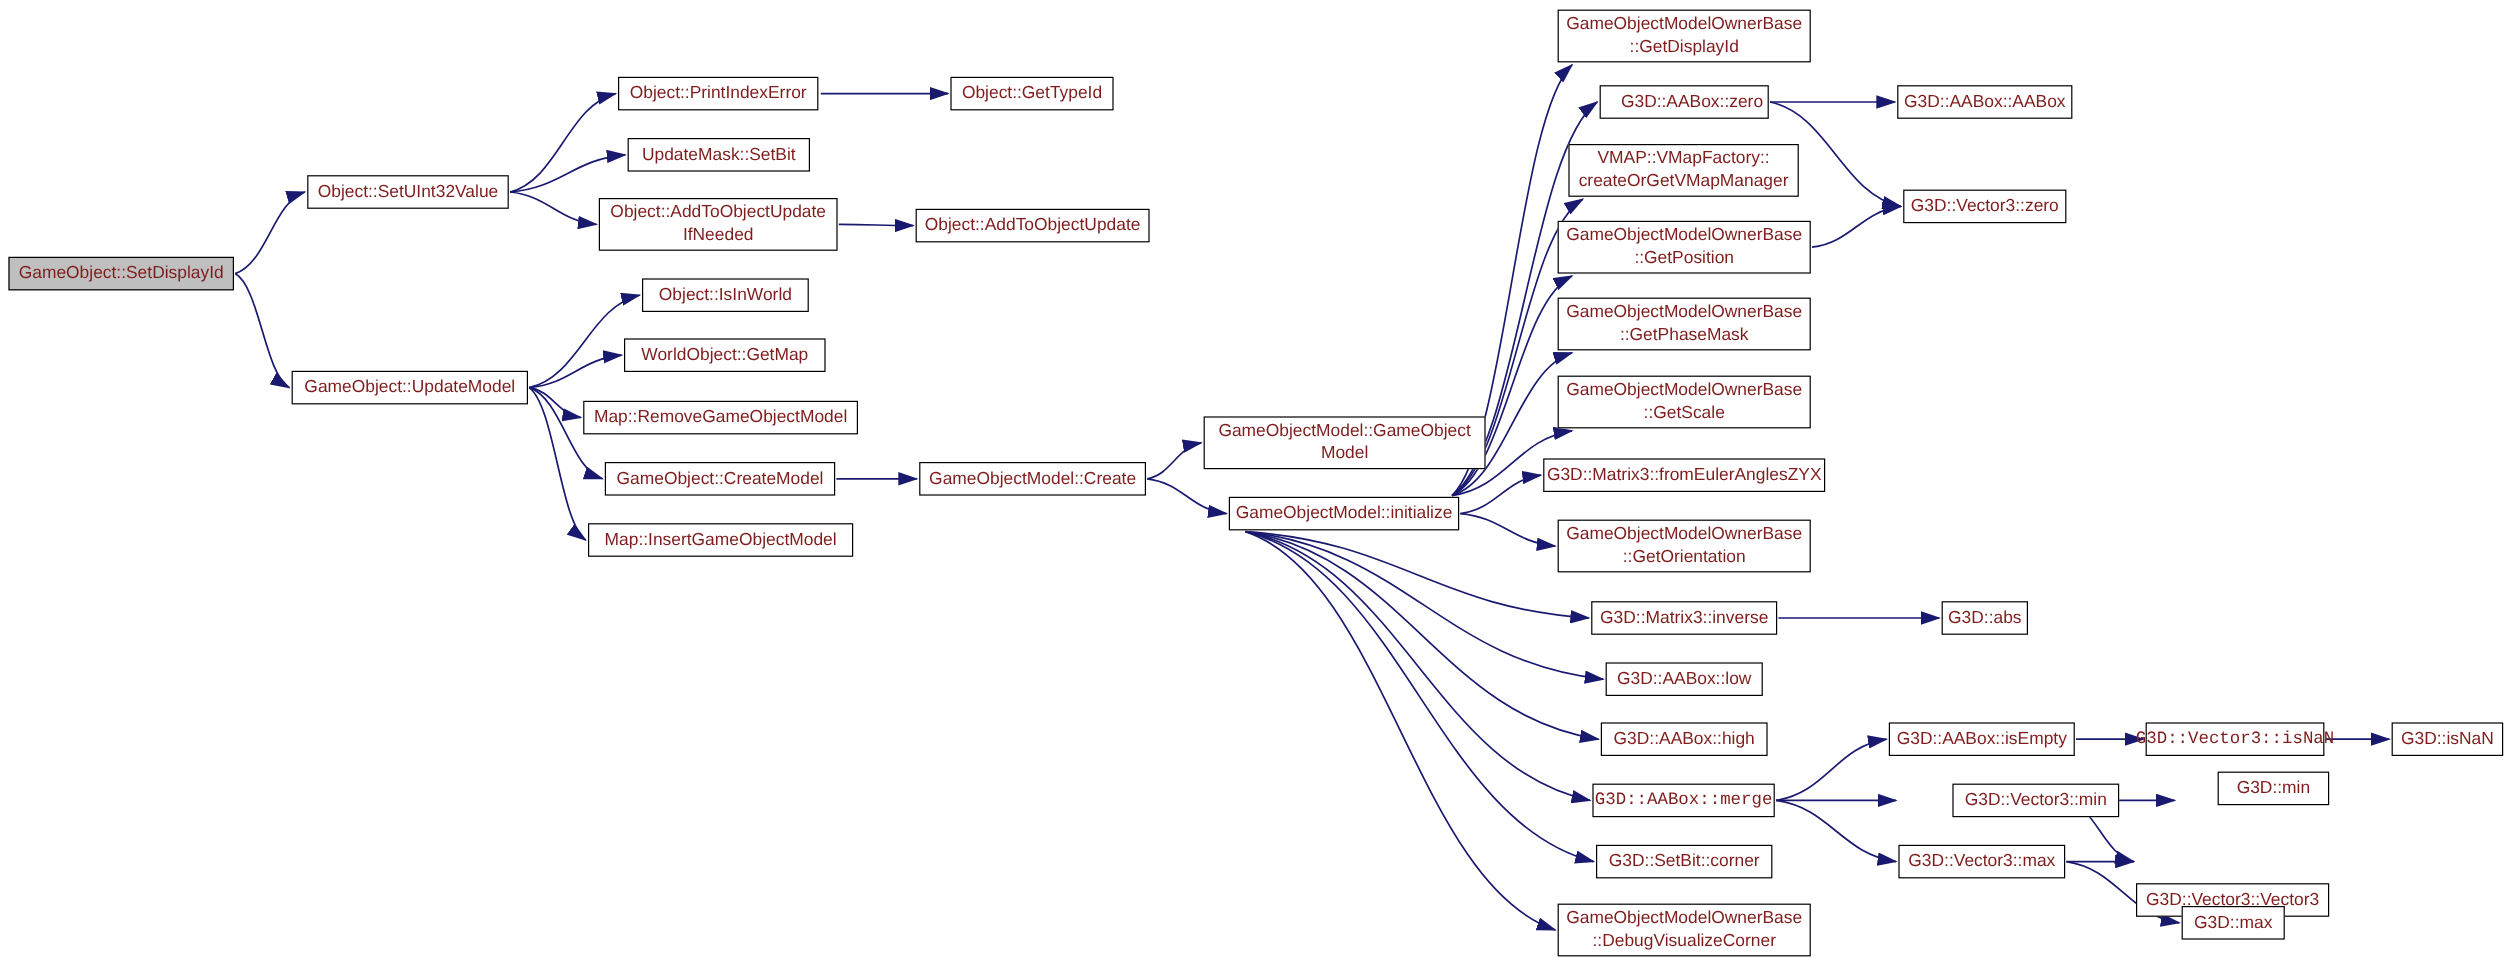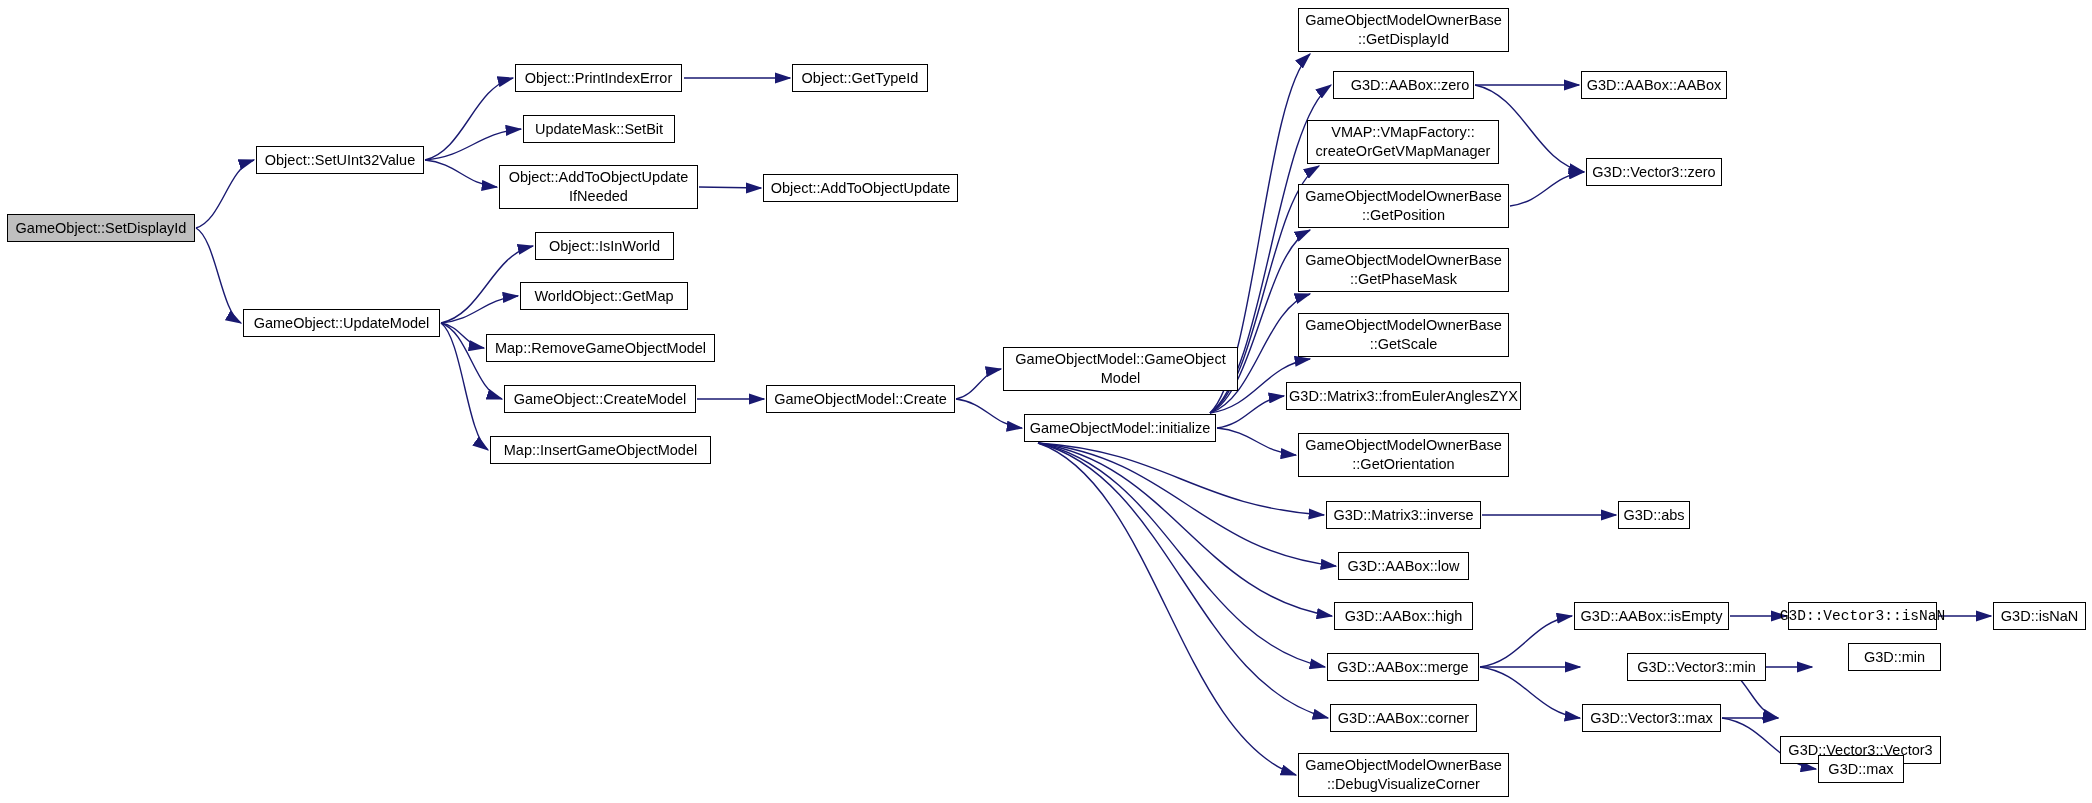--- a/index.html
+++ b/index.html
@@ -8,21 +8,21 @@
     font-family: "Liberation Sans", "DejaVu Sans", sans-serif;
     background: #ffffff;
     overflow: hidden;
   }
   #edges-svg { position: absolute; left: 0; top: 0; }
   .node {
     position: absolute;
     box-sizing: border-box;
     border: 1.5px solid #000000;
     background: #ffffff;
-    color: #000000;
+    color: #7f1d1d;
     font-size: 14.5px;
     line-height: 1.3;
     display: flex;
     align-items: center;
     justify-content: center;
     text-align: center;
     white-space: pre-line;
     padding: 1px 3px;
     cursor: pointer;
   }
@@ -113,22 +113,22 @@
     <div class="node" style="left: 1298px; top: 248px; width: 211px; height: 44px;">GameObjectModelOwnerBase
 ::GetPhaseMask</div>
     <div class="node" style="left: 1298px; top: 313px; width: 211px; height: 44px;">GameObjectModelOwnerBase
 ::GetScale</div>
     <div class="node" style="left: 1286px; top: 382px; width: 235px; height: 28px;">G3D::Matrix3::fromEulerAnglesZYX</div>
     <div class="node" style="left: 1298px; top: 433px; width: 211px; height: 44px;">GameObjectModelOwnerBase
 ::GetOrientation</div>
     <div class="node" style="left: 1326px; top: 501px; width: 155px; height: 28px;">G3D::Matrix3::inverse</div>
     <div class="node" style="left: 1338px; top: 552px; width: 131px; height: 28px;">G3D::AABox::low</div>
     <div class="node" style="left: 1334px; top: 602px; width: 139px; height: 28px;">G3D::AABox::high</div>
-    <div class="node" style="left: 1327px; top: 653px; width: 152px; height: 28px;">G3D::AABox::merge</div>
-    <div class="node" style="left: 1330px; top: 704px; width: 147px; height: 28px;">G3D::AABox::corner</div>
+    <div class="node" style="left: 1327px; top: 653px; width: 152px; height: 28px; font-family: Liberation Mono, monospace;">G3D::AABox::merge</div>
+    <div class="node" style="left: 1330px; top: 704px; width: 147px; height: 28px;">G3D::SetBit::corner</div>
     <div class="node" style="left: 1298px; top: 753px; width: 211px; height: 44px;">GameObjectModelOwnerBase
 ::DebugVisualizeCorner</div>
     <div class="node" style="left: 1581px; top: 71px; width: 146px; height: 28px;">G3D::AABox::AABox</div>
     <div class="node" style="left: 1586px; top: 158px; width: 136px; height: 28px;">G3D::Vector3::zero</div>
     <div class="node" style="left: 1618px; top: 501px; width: 72px; height: 28px;">G3D::abs</div>
     <div class="node" style="left: 1574px; top: 602px; width: 155px; height: 28px;">G3D::AABox::isEmpty</div>
     <div class="node" style="left: 1788px; top: 602px; width: 149px; height: 28px; font-family: Liberation Mono, monospace;">G3D::Vector3::isNaN</div>
     <div class="node" style="left: 1993px; top: 602px; width: 93px; height: 28px;">G3D::isNaN</div>
     <div class="node" style="left: 1582px; top: 653px; width: 139px; height: 28px; margin-left: 45px;">G3D::Vector3::min</div>
     <div class="node" style="left: 1814px; top: 643px; width: 93px; height: 28px; margin-left: 34px;">G3D::min</div>

